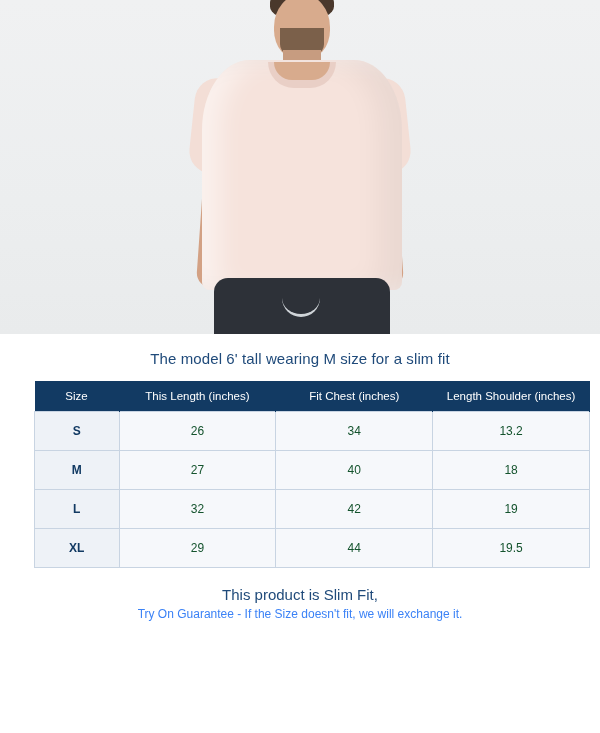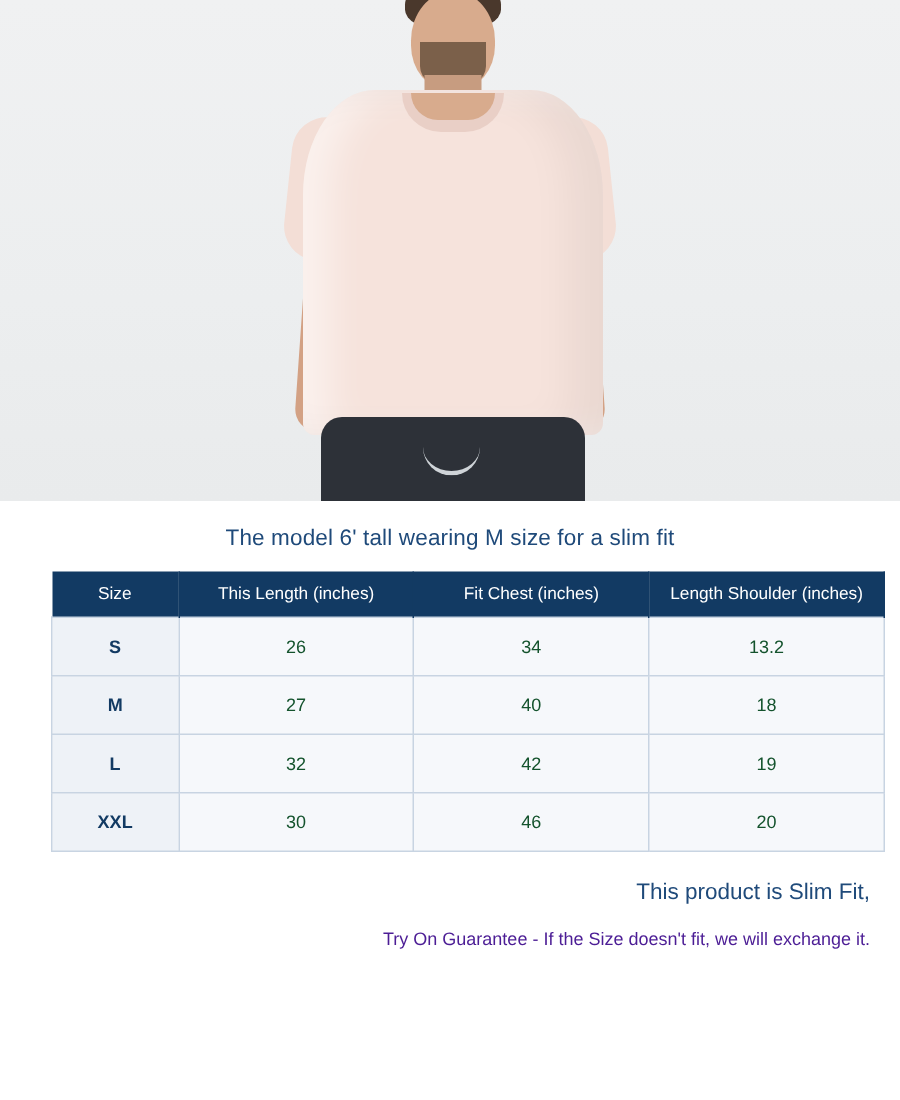--- a/index.html
+++ b/index.html
@@ -192,32 +192,32 @@
     font-size: 12px;
   }
   table.size-table tbody tr td:nth-child(2),
   table.size-table tbody tr td:nth-child(3),
   table.size-table tbody tr td:nth-child(4) {
     background: #f6f8fb;
   }
 
   
   .notes {
-    text-align: right;
+    text-align: center;
     padding: 16px 20px 0 20px;
   }
   .note-main {
     font-size: 15px;
     color: #1f4a7a;
     line-height: 21px;
   }
   .note-sub {
     font-size: 12px;
-    color: #4c1d95;
-    margin-top: 14px;
+    color: #3b82f6;
+    margin-top: 2px;
   }
   .bottom-spacer { flex: 1; }
 </style>
 </head>
 <body>
 
 <div class="page">
 
   <div class="hero">
     <div class="hero-inner"></div>
@@ -263,24 +263,24 @@
           <td>40</td>
           <td>18</td>
         </tr>
         <tr>
           <td class="size-cell">L</td>
           <td>32</td>
           <td>42</td>
           <td>19</td>
         </tr>
         <tr>
-          <td class="size-cell">XXL</td>
-          <td>30</td>
-          <td>46</td>
-          <td>20</td>
+          <td class="size-cell">XL</td>
+          <td>29</td>
+          <td>44</td>
+          <td>19.5</td>
         </tr>
       </tbody>
     </table>
   </div>
 
   <div class="notes">
     <div class="note-main">This product is Slim Fit,</div>
     <div class="note-sub">Try On Guarantee - If the Size doesn't fit, we will exchange it.</div>
   </div>
 

